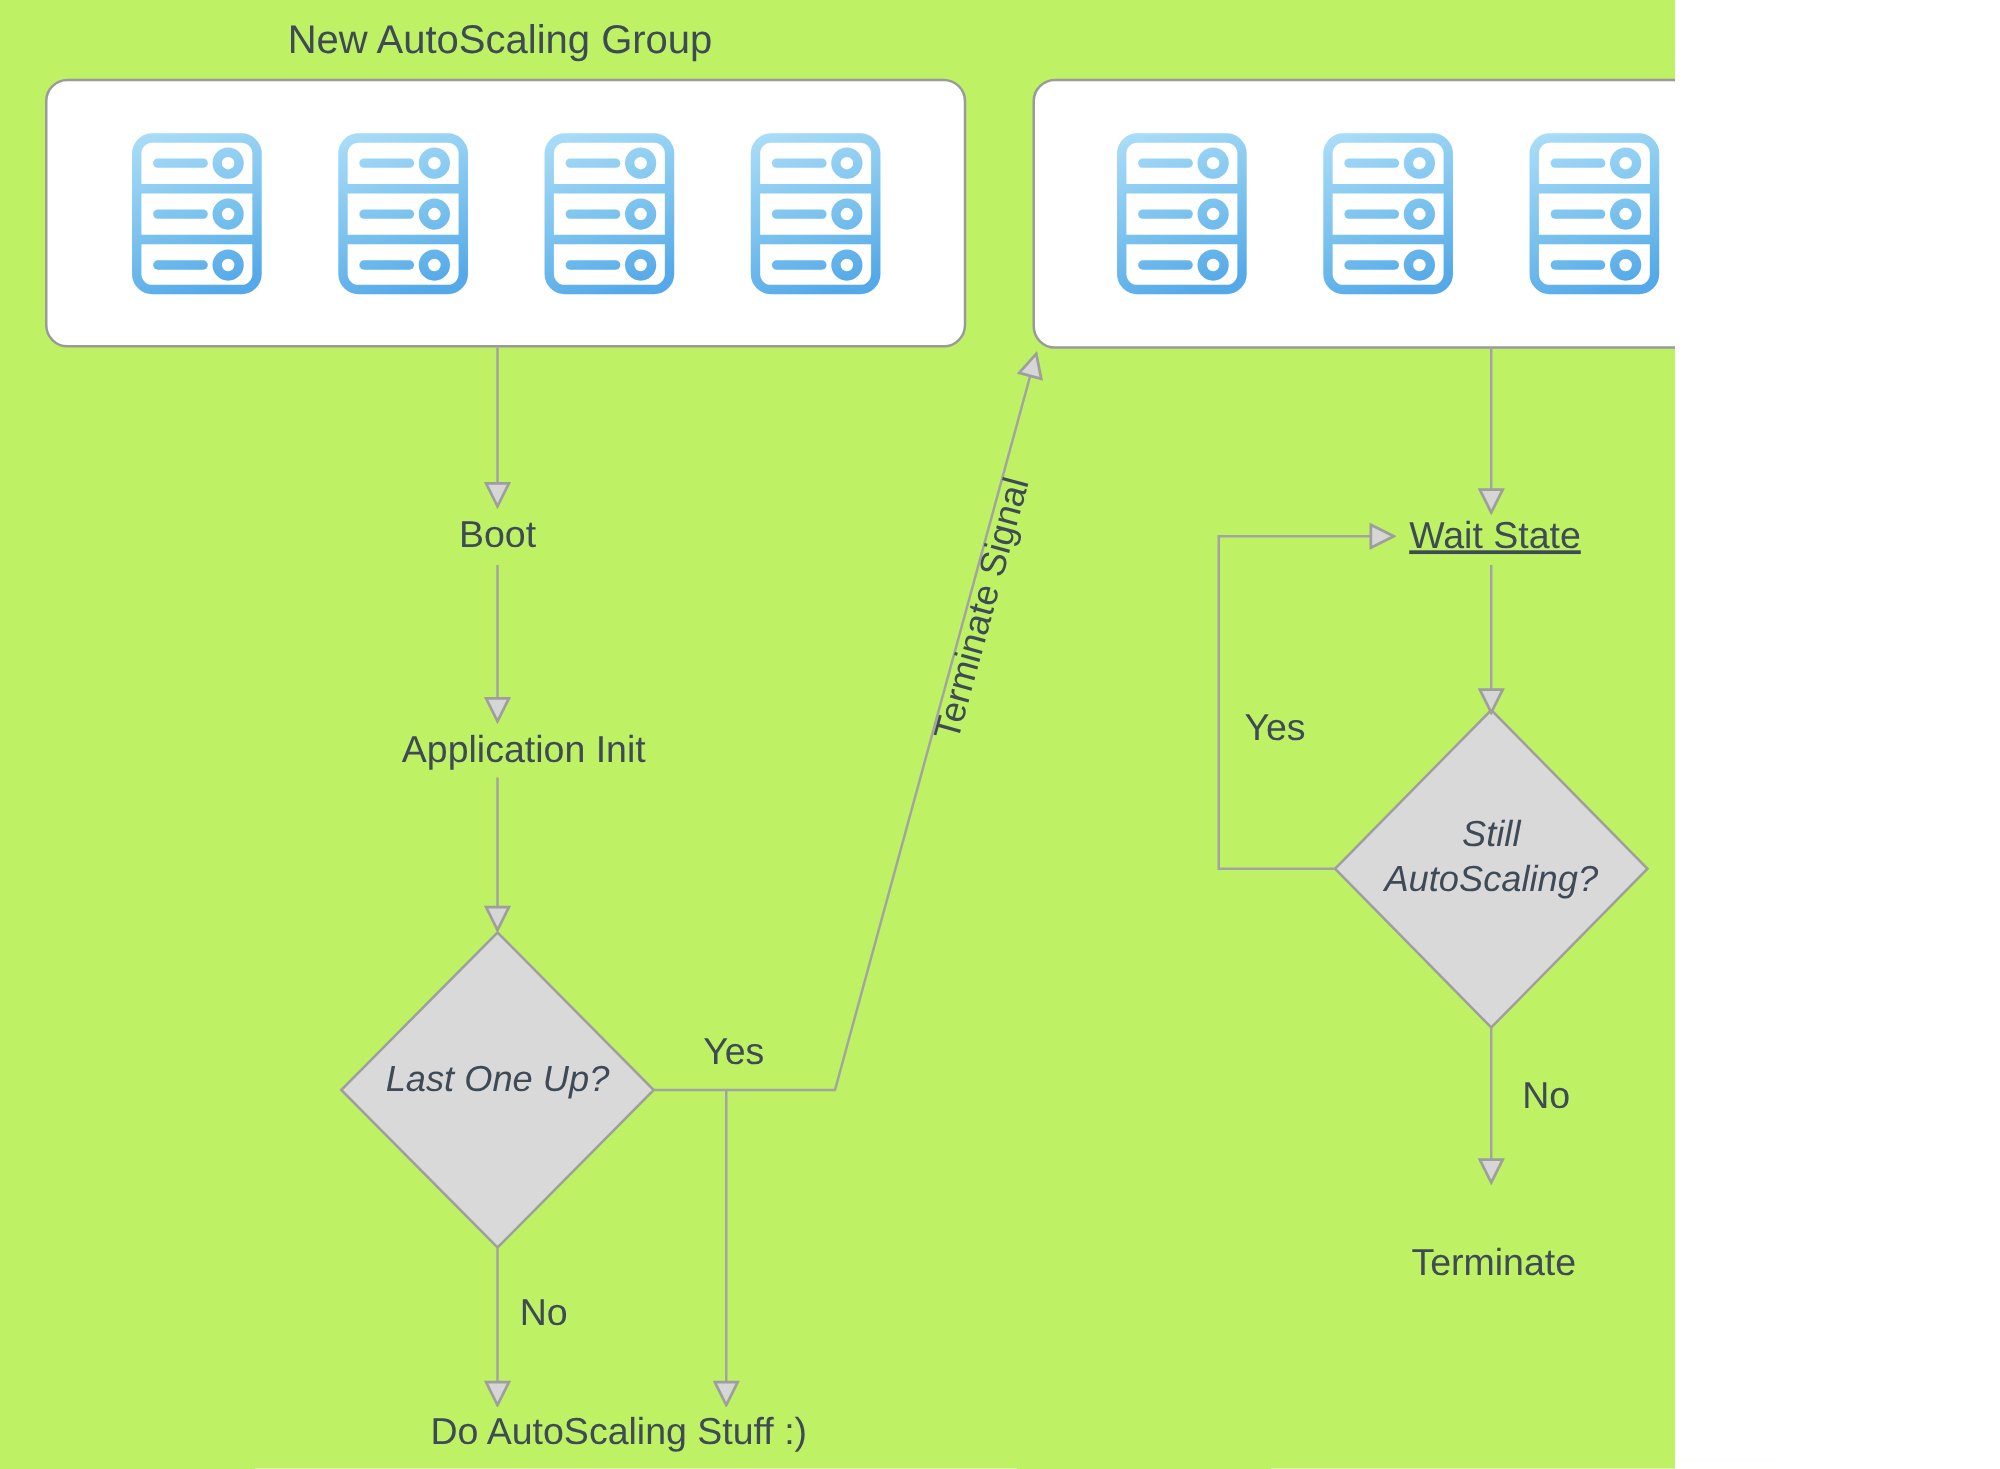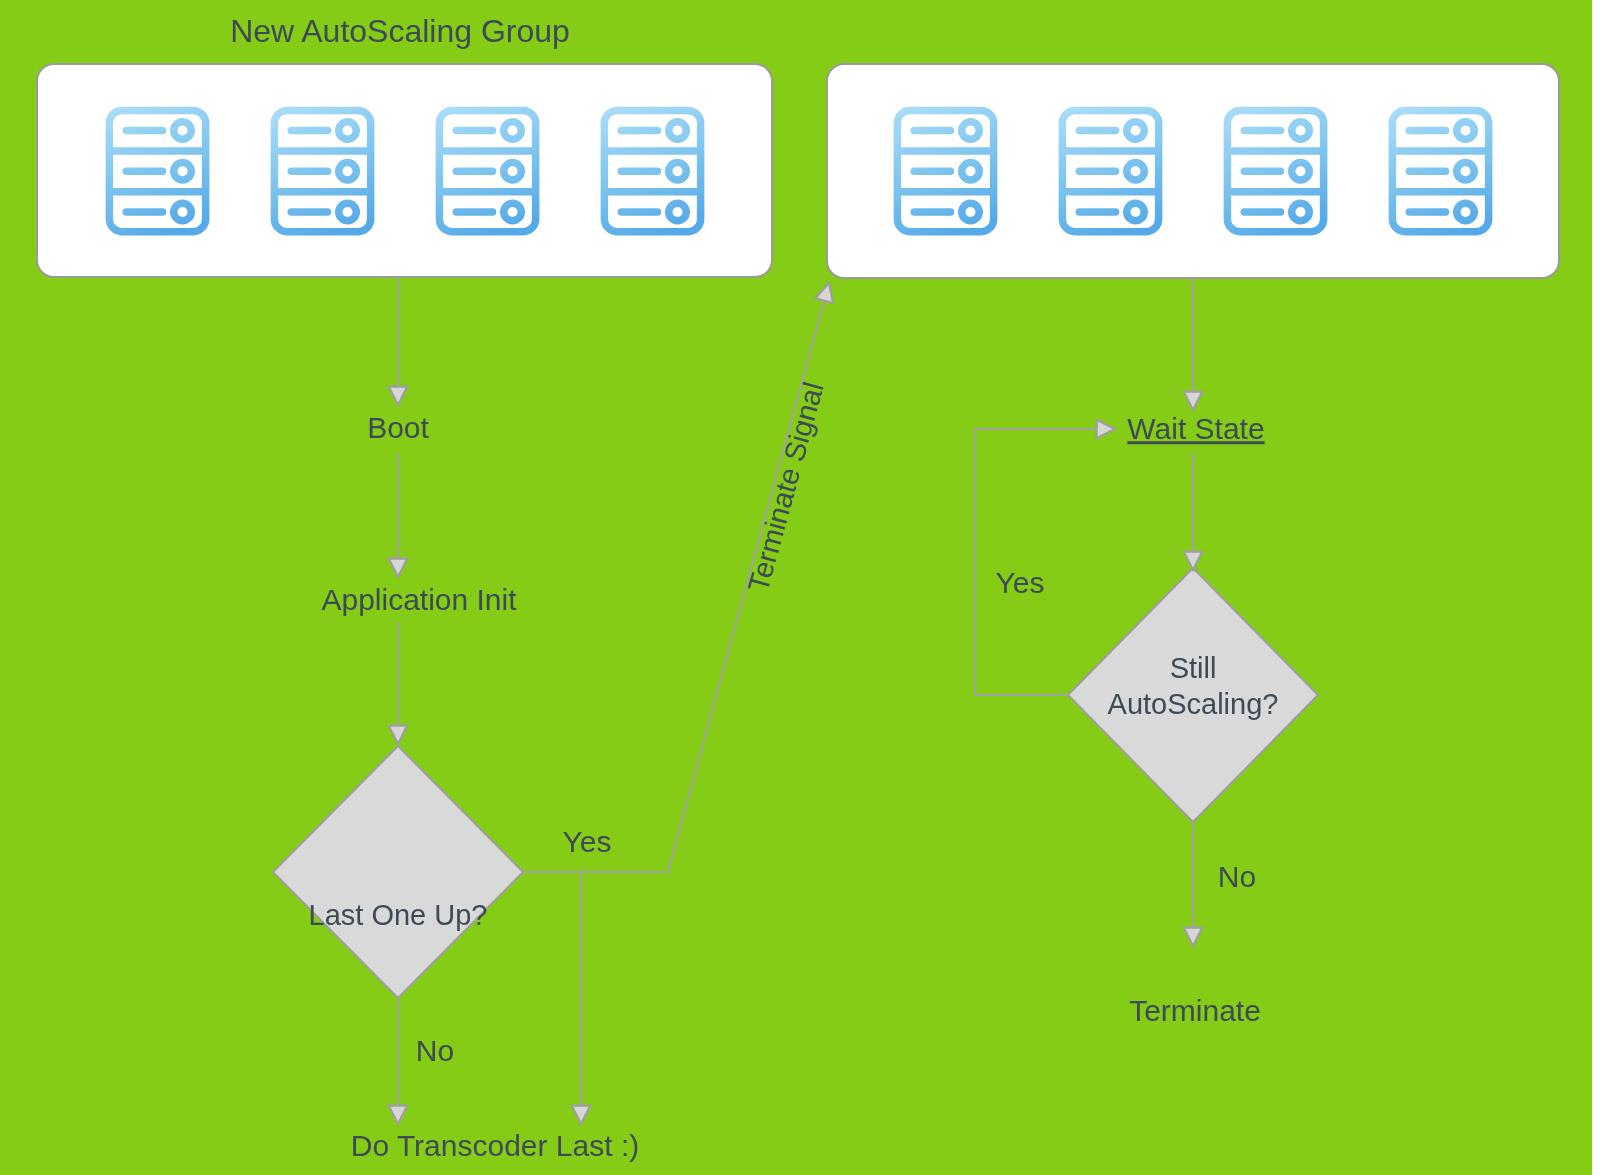--- a/index.html
+++ b/index.html
@@ -5,38 +5,38 @@
   :root{
     --line:#a3a3a3;
     --arrow-fill:#d6d6d6;
     --diamond-fill:#d9d9d9;
     --diamond-stroke:#9e9e9e;
     --text:#3e4a56;
     --box-border:#9a9a9a;
   }
   html,body{margin:0;padding:0;background:#ffffff;}
   .canvas{
-    position:relative;width:1592px;height:1175px;background:#84cc16;
+    position:relative;width:1340px;height:1175px;background:#bef264;
     font-family:"Liberation Sans", sans-serif;color:var(--text);overflow:hidden;
   }
   .connectors{position:absolute;left:0;top:0;width:1600px;height:1175px;}
   .group-box{
     position:absolute;border:2px solid var(--box-border);border-radius:18px;
     background:#ffffff;display:flex;align-items:center;justify-content:center;gap:60px;
     box-sizing:border-box;
   }
   .box-new{left:36px;top:63px;width:737px;height:215px;}
   .box-active{left:826px;top:63px;width:734px;height:216px;}
   .server-icon{width:105px;height:130px;display:block;}
   .label{
     position:absolute;font-size:30px;line-height:1.25;white-space:nowrap;
     transform:translate(-50%,-50%);text-align:center;color:var(--text);
   }
   .title{font-size:32px;}
-  .diamond-label{font-size:29px;}
+  .diamond-label{font-size:29px;font-style:italic;}
   .rotated{
     transform:translate(-50%,-50%) rotate(-74.7deg);font-size:29px;
   }
 </style>
 </head>
 <body>
 
 <div class="canvas">
 
   <svg width="0" height="0" style="position:absolute" aria-hidden="true">
@@ -114,24 +114,24 @@
     <svg class="server-icon">
         <use href="#server"></use>
       </svg>
     <svg class="server-icon">
         <use href="#server"></use>
       </svg>
   </div>
 
   <div class="label" style="left:398px;top:428px;">Boot</div>
   <div class="label" style="left:419px;top:600px;">Application Init</div>
-  <div class="label diamond-label" style="left:398px;top:915px;">Last One Up?</div>
+  <div class="label diamond-label" style="left:398px;top:864px;">Last One Up?</div>
   <div class="label" style="left:587px;top:842px;">Yes</div>
   <div class="label" style="left:435px;top:1051px;">No</div>
-  <div class="label" style="left:495px;top:1146px;">Do Transcoder Last :)</div>
+  <div class="label" style="left:495px;top:1146px;">Do AutoScaling Stuff :)</div>
   <div class="label rotated" style="left:786px;top:487px;">Terminate Signal</div>
 
   <div class="label" style="left:1196px;top:429px;text-decoration:underline;">Wait State</div>
   <div class="label diamond-label" style="left:1193px;top:686px;">
     <span style="display:block">Still</span>
     <span style="display:block">AutoScaling?</span>
   </div>
   <div class="label" style="left:1020px;top:583px;">Yes</div>
   <div class="label" style="left:1237px;top:877px;">No</div>
   <div class="label" style="left:1195px;top:971px;margin-top:40px;">Terminate</div>

